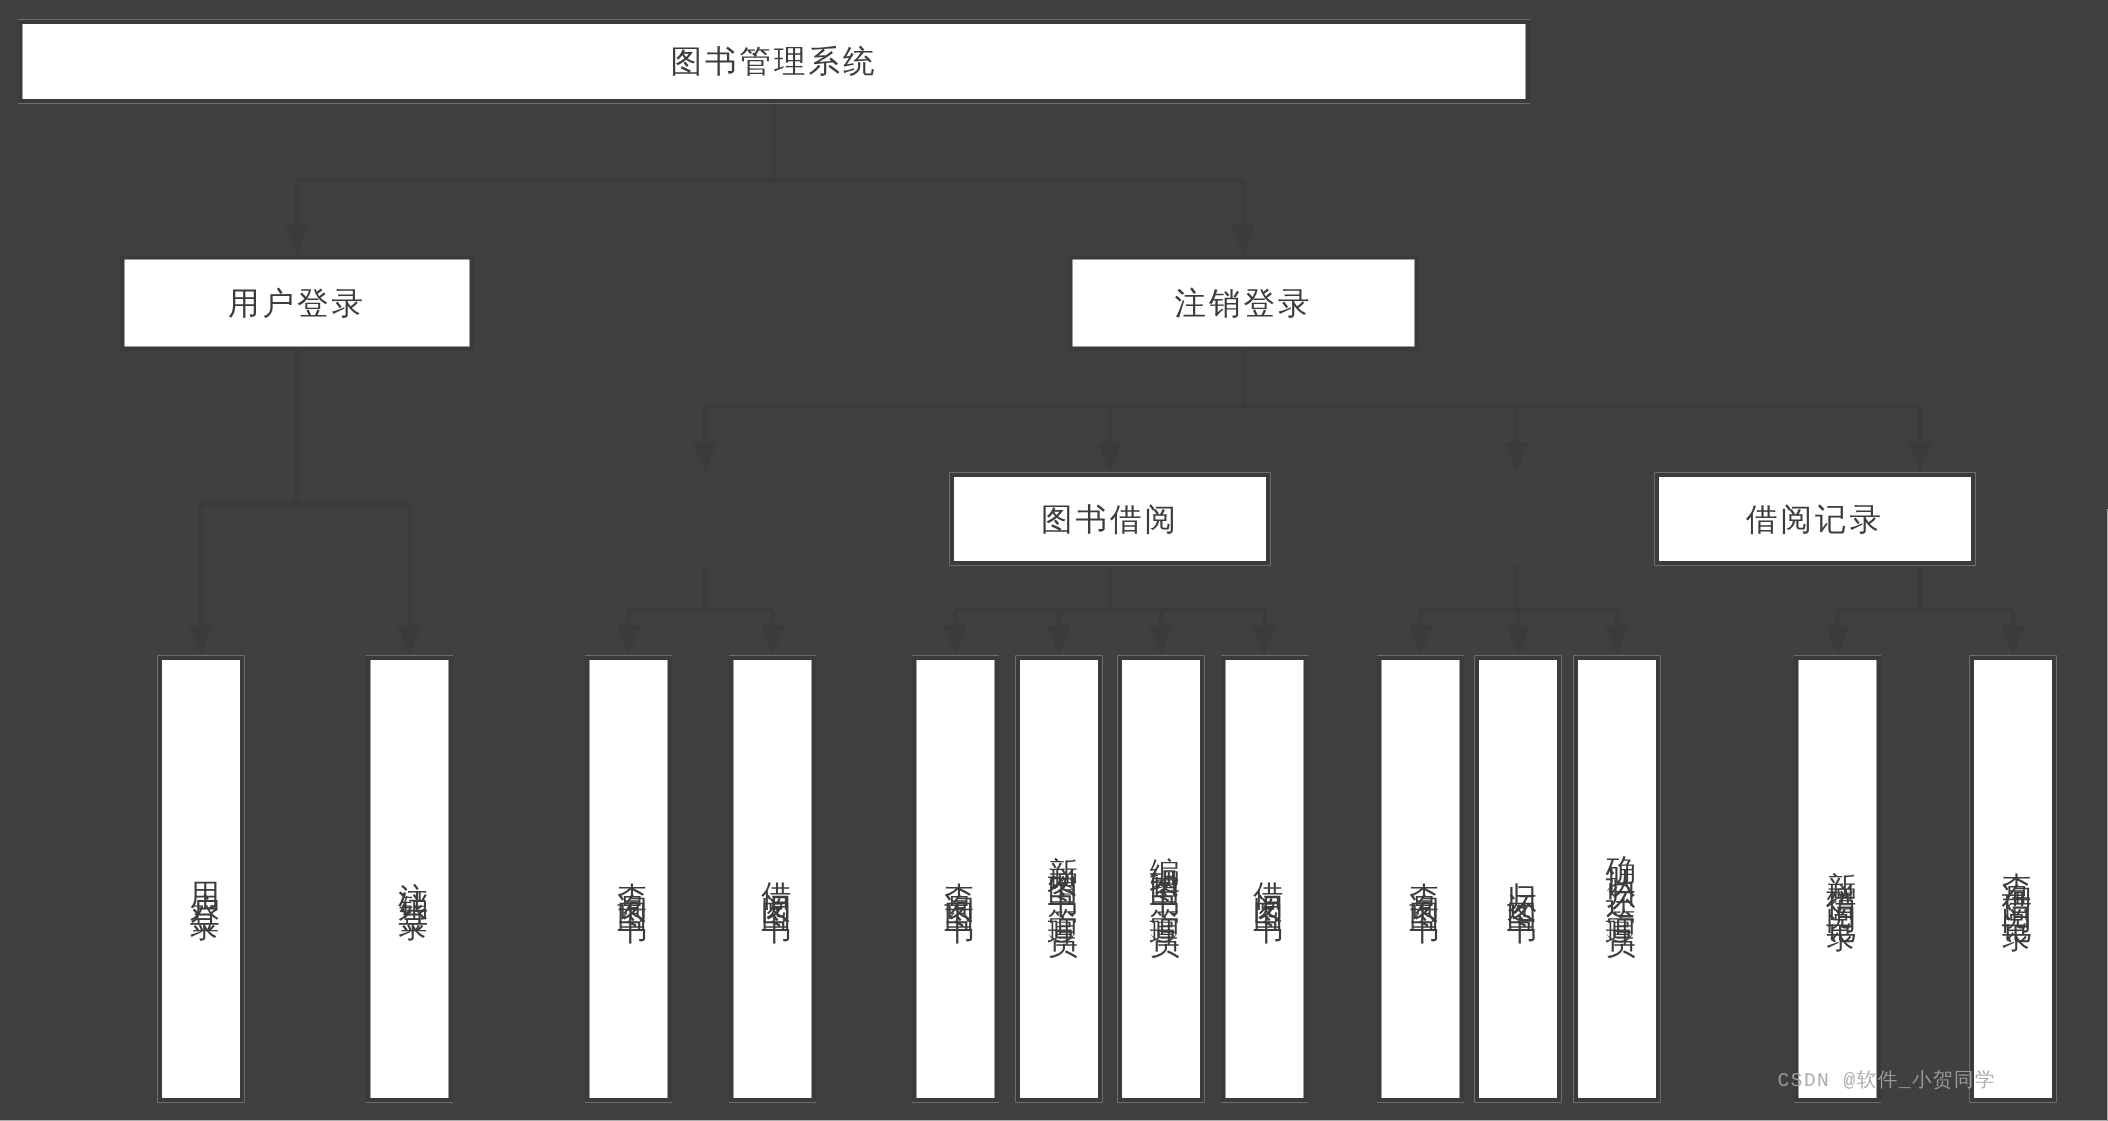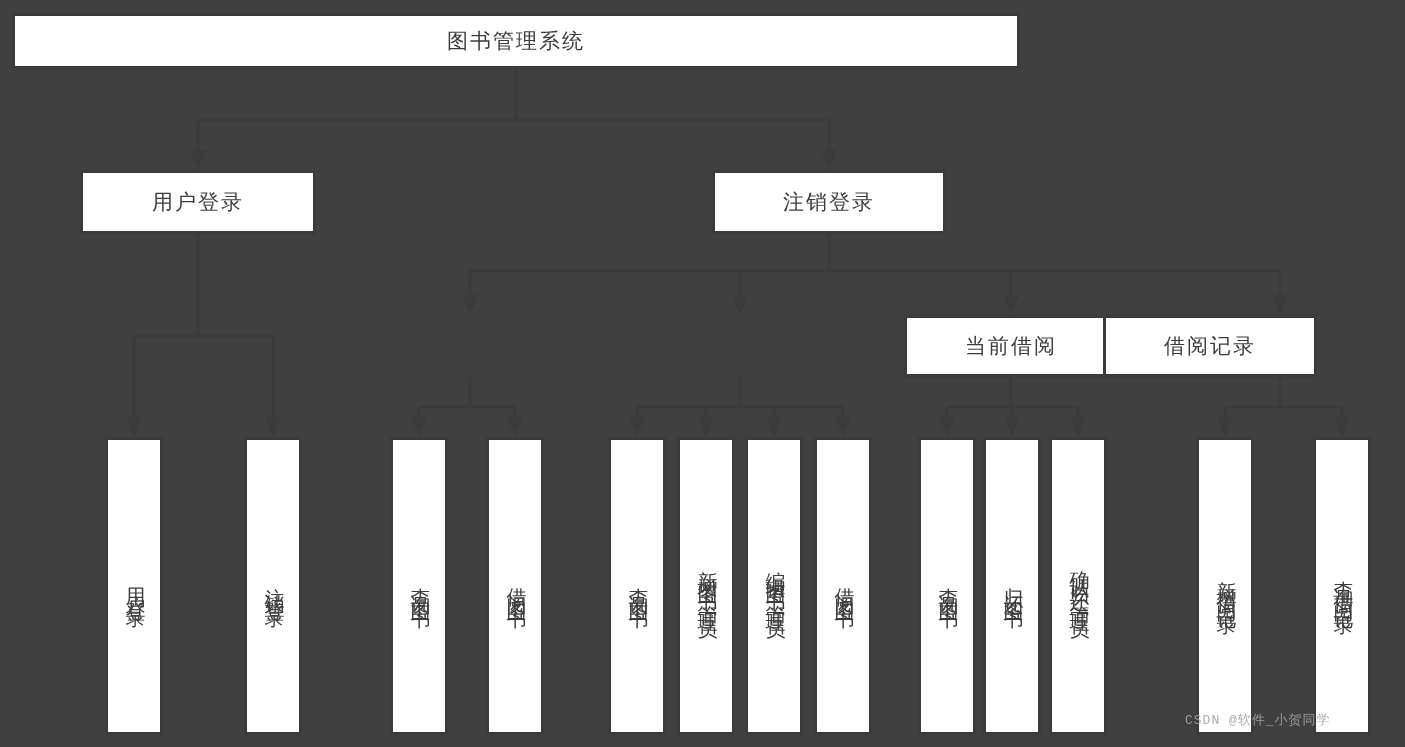--- a/index.html
+++ b/index.html
@@ -150,22 +150,22 @@
     <span class="hlabel">图书管理系统</span>
   </div>
 
   <div class="node login-node">
     <span class="hlabel">用户登录</span>
   </div>
   <div class="node manage-node">
     <span class="hlabel">注销登录</span>
   </div>
 
-  <div class="node l3-current">
-    <span class="hlabel">当前借阅</span>
+  <div class="node l3-borrow">
+    <span class="hlabel">图书借阅</span>
   </div>
   <div class="node l3-record">
     <span class="hlabel">借阅记录</span>
   </div>
 
   <div class="node leaf leaf-1">
     <span class="vlabel">用户登录</span>
   </div>
   <div class="node leaf leaf-2">
     <span class="vlabel">注销登录</span>

